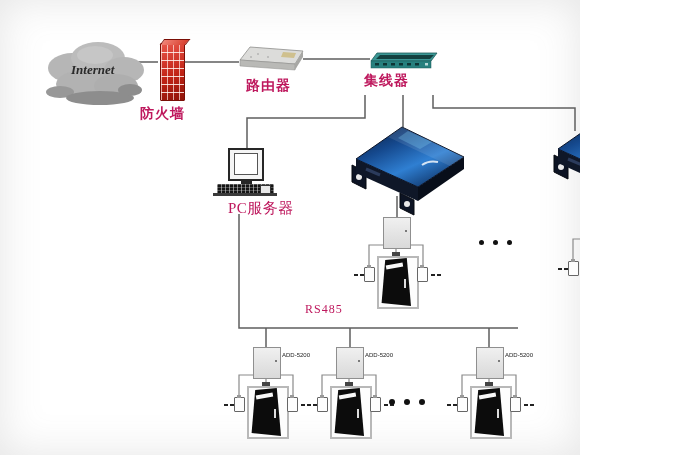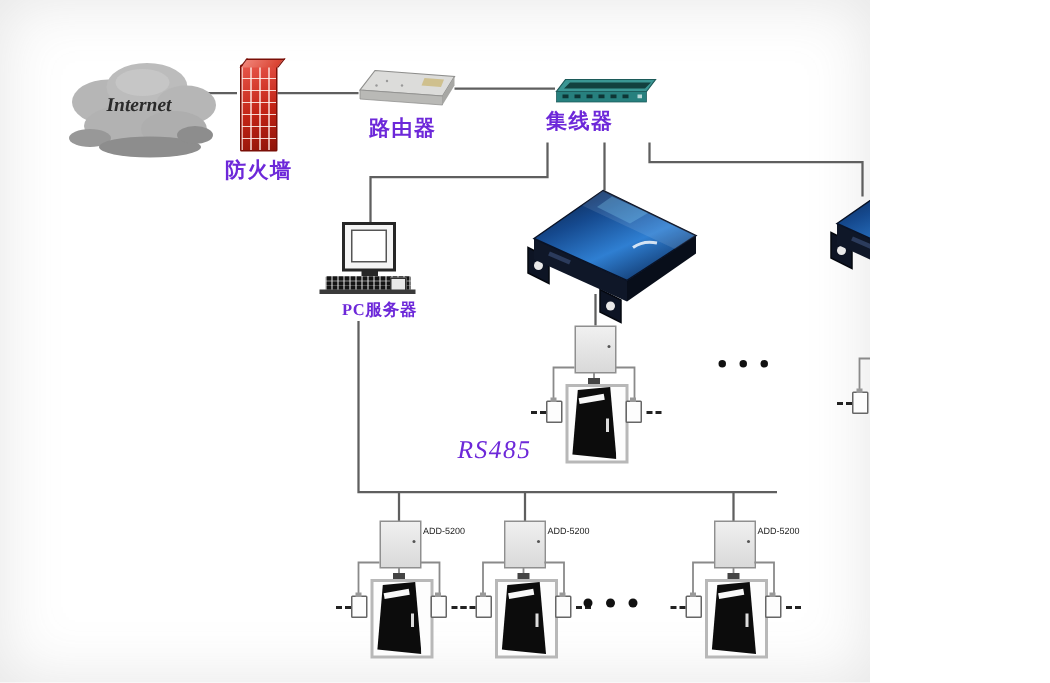--- a/index.html
+++ b/index.html
@@ -5,28 +5,28 @@
   html,body{margin:0;padding:0;background:#ffffff;}
   #canvas{
     position:relative;width:580px;height:455px;background:#ffffff;overflow:hidden;
     font-family:"Liberation Sans",sans-serif;
     box-shadow:inset 0 0 42px rgba(110,110,110,0.18);
   }
   #overlay{position:absolute;left:0;top:0;width:700px;height:455px;}
   .lines path{stroke:#5f5f5f;stroke-width:1.5;fill:none;}
 
   
-  .lbl{position:absolute;font-family:"Liberation Serif",serif;color:#6d28d9;white-space:nowrap;}
+  .lbl{position:absolute;font-family:"Liberation Serif",serif;color:#be185d;white-space:nowrap;}
   .lbl.cjk{font-size:14px;font-weight:600;letter-spacing:1px;}
   #lbl-internet{left:71px;top:62px;font-style:italic;font-size:13px;font-weight:600;color:#2a2a2a;}
-  #lbl-firewall{left:150px;top:105px;text-align:right;}
+  #lbl-firewall{left:140px;top:105px;text-align:right;}
   #lbl-router{left:246px;top:77px;}
   #lbl-hub{left:364px;top:72px;}
-  #lbl-pc{left:228px;top:199px;font-size:11px;font-weight:700;letter-spacing:0.5px;}
-  #lbl-rs485{left:305px;top:290px;font-size:17px;letter-spacing:1px;font-style:italic;}
+  #lbl-pc{left:228px;top:199px;font-size:15px;font-weight:400;letter-spacing:0.5px;}
+  #lbl-rs485{left:305px;top:302px;font-size:12px;letter-spacing:1px;}
 
   
   #firewall{
     position:absolute;left:160px;top:43px;width:23px;height:56px;border:1px solid #7a0e06;border-radius:1px;
     background:
       repeating-linear-gradient(180deg, rgba(255,245,240,.85) 0 1px, transparent 1px 8px),
       repeating-linear-gradient(90deg, rgba(255,235,230,.7) 0 1px, transparent 1px 6px),
       linear-gradient(160deg,#e8564a 0%,#c22315 55%,#8f1409 100%);
   }
   #firewall::before{

